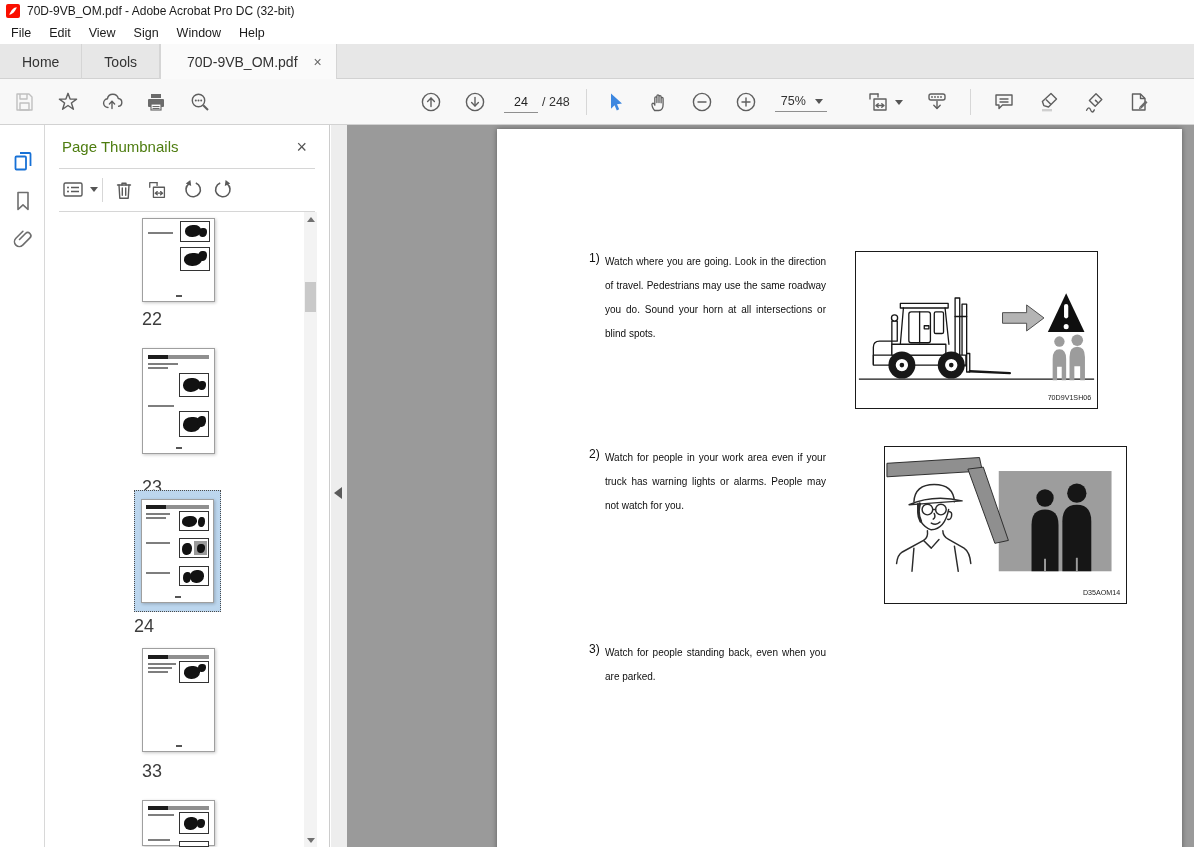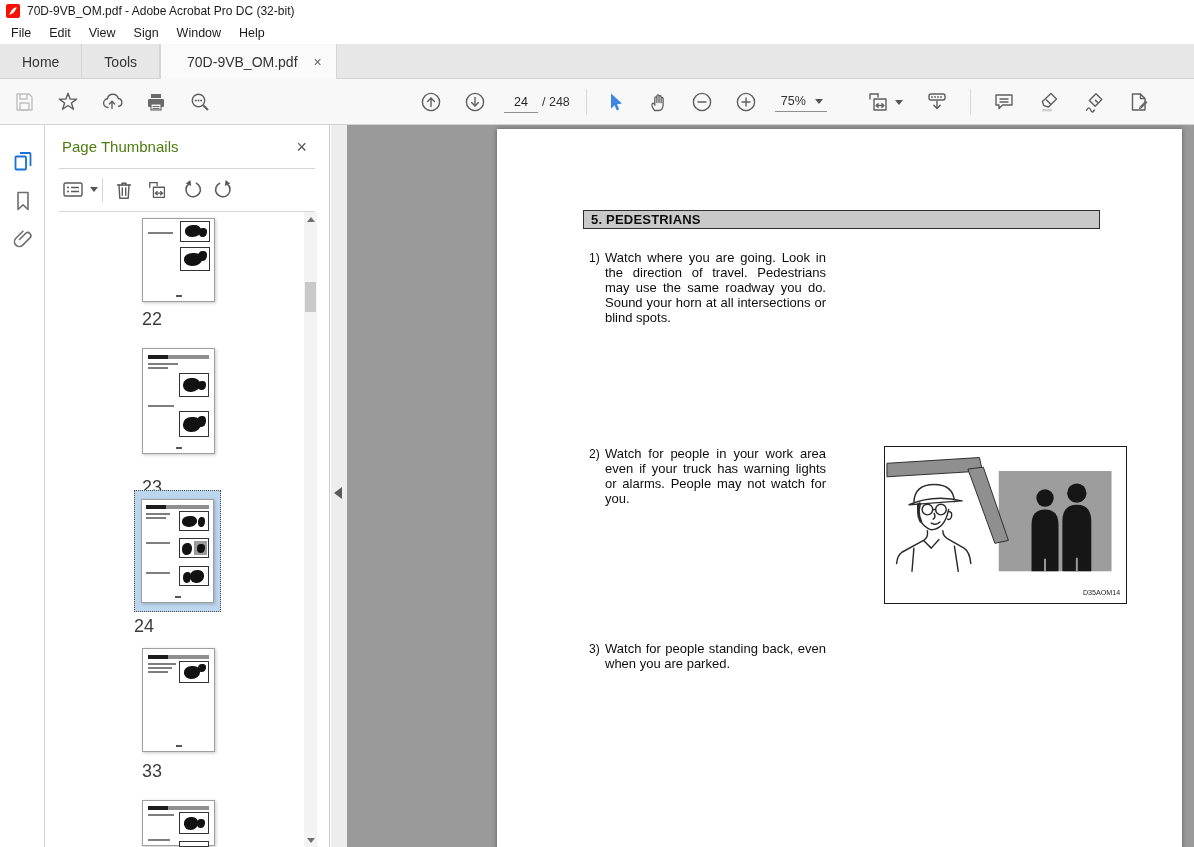--- a/index.html
+++ b/index.html
@@ -86,21 +86,21 @@
   
   #docarea { position:absolute; left:347px; top:0; width:847px; height:722px; background:#9a9a9a; }
   #pdfpage { position:absolute; left:150px; top:4px; width:685px; height:740px; background:#fff;
     box-shadow:0 0 5px rgba(0,0,0,.4); }
 
   #pg-heading { position:absolute; left:86px; top:81px; width:517px; height:19px; background:#c9c9c9;
     border:1px solid #2e2e2e; font-size:13px; font-weight:bold; color:#0d0d0d; line-height:17px; padding-left:7px;
     letter-spacing:.2px; }
   .pg-item { position:absolute; left:92px; width:237px; display:flex; color:#0e0e0e; }
   .pg-item .inum { width:16px; flex:none; font-size:12.1px; line-height:16.6px; }
-  .pg-item .itext { flex:1; font-size:13px; line-height:15px; text-align:justify; }
+  .pg-item .itext { flex:1; font-size:10px; line-height:24px; text-align:justify; }
   .figure { position:absolute; left:358px; width:243px; height:158px; border:1px solid #1a1a1a; background:#fff; }
   .figure svg { display:block; width:100%; height:100%; }
 </style>
 </head>
 <body>
 
 <svg width="0" height="0" style="position:absolute" aria-hidden="true">
   <defs>
     <g id="g-forklift" stroke="#161616" stroke-width="1.7" fill="#fff" stroke-linejoin="round" stroke-linecap="round">
       <rect x="126" y="26" width="6" height="88"></rect>
@@ -488,25 +488,36 @@
     </div>
   </div>
 
   <div id="collapse-strip">
     <span id="collapse-handle" class="tri-left"></span>
   </div>
 
   <div id="docarea">
     <div id="pdfpage">
 
-      <div id="pg-heading">5. PEDESTRIANS</div>
 
       <div class="pg-item" style="top:121px;">
         <span class="inum">1)</span>
         <span class="itext">Watch where you are going. Look in the direction of travel. Pedestrians may use the same roadway you do. Sound your horn at all intersections or blind spots.</span>
+      </div>
+      <div class="figure" style="top:122px;">
+        <svg viewBox="0 0 250 160">
+          <line x1="3" y1="131" x2="247" y2="131" stroke="#161616" stroke-width="1.2"></line>
+          <use href="#g-forklift" transform="translate(2,26) scale(0.8)"></use>
+          <use href="#g-arrow" transform="translate(152,54)"></use>
+          <use href="#g-warn" transform="translate(198,40)"></use>
+          <g fill="#9c9c9c">
+              <use href="#g-people" transform="translate(199,86)"></use>
+            </g>
+          <text x="244" y="153" text-anchor="end" font-size="7.4" fill="#222" font-family="Liberation Sans, sans-serif">70D9V1SH06</text>
+        </svg>
       </div>
 
       <div class="pg-item" style="top:317px;">
         <span class="inum">2)</span>
         <span class="itext">Watch for people in your work area even if your truck has warning lights or alarms. People may not watch for you.</span>
       </div>
       <div class="figure" style="top:317px;margin-left:29px;">
         <svg viewBox="0 0 250 160">
           <rect x="118" y="24" width="117" height="104" fill="#9d9d9d"></rect>
           <g fill="#161616">

